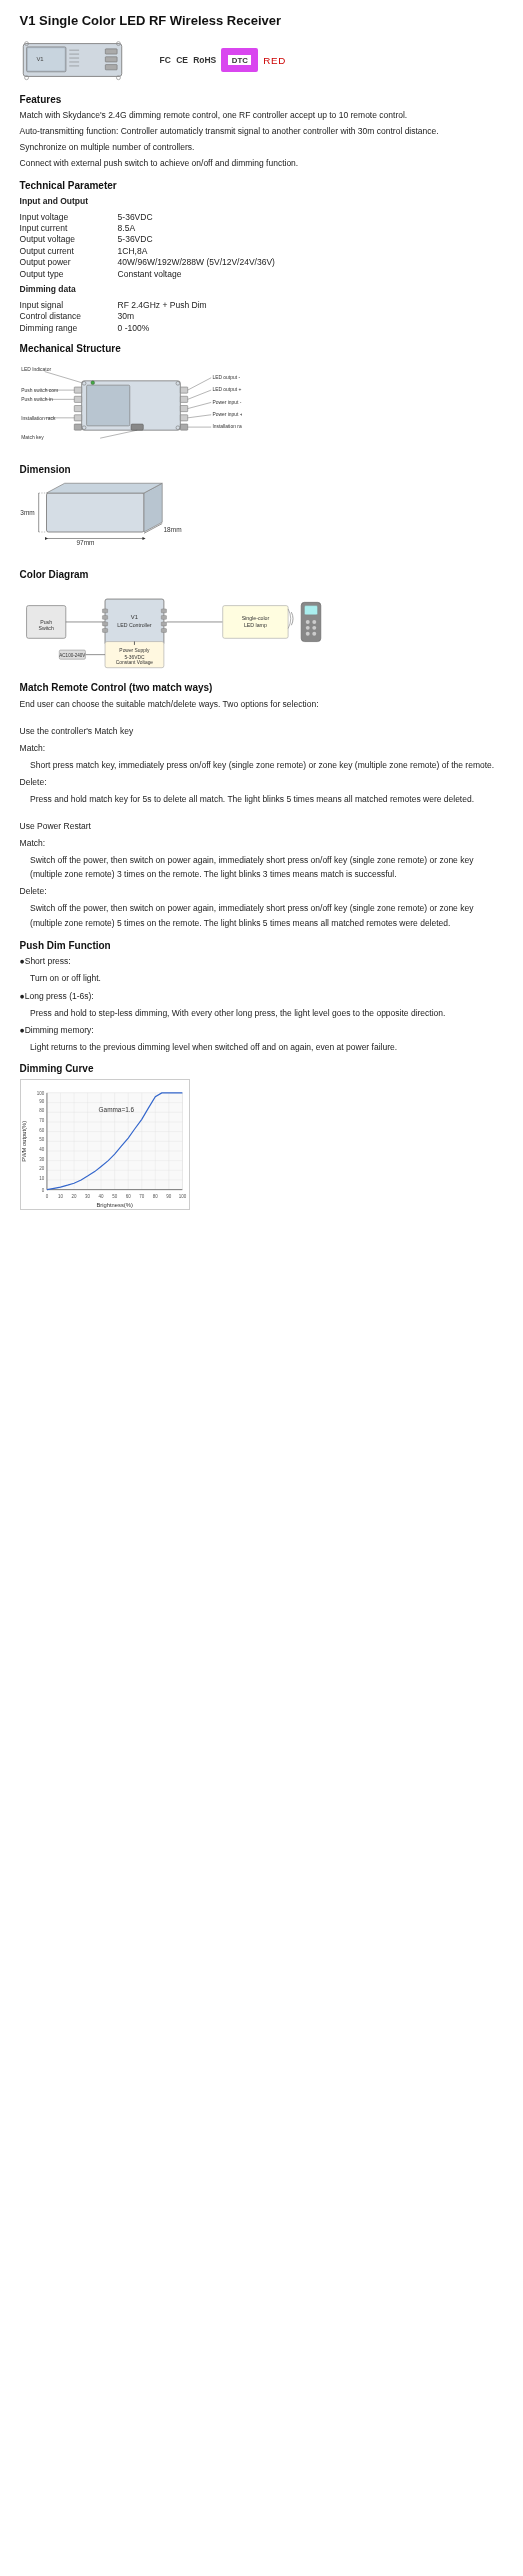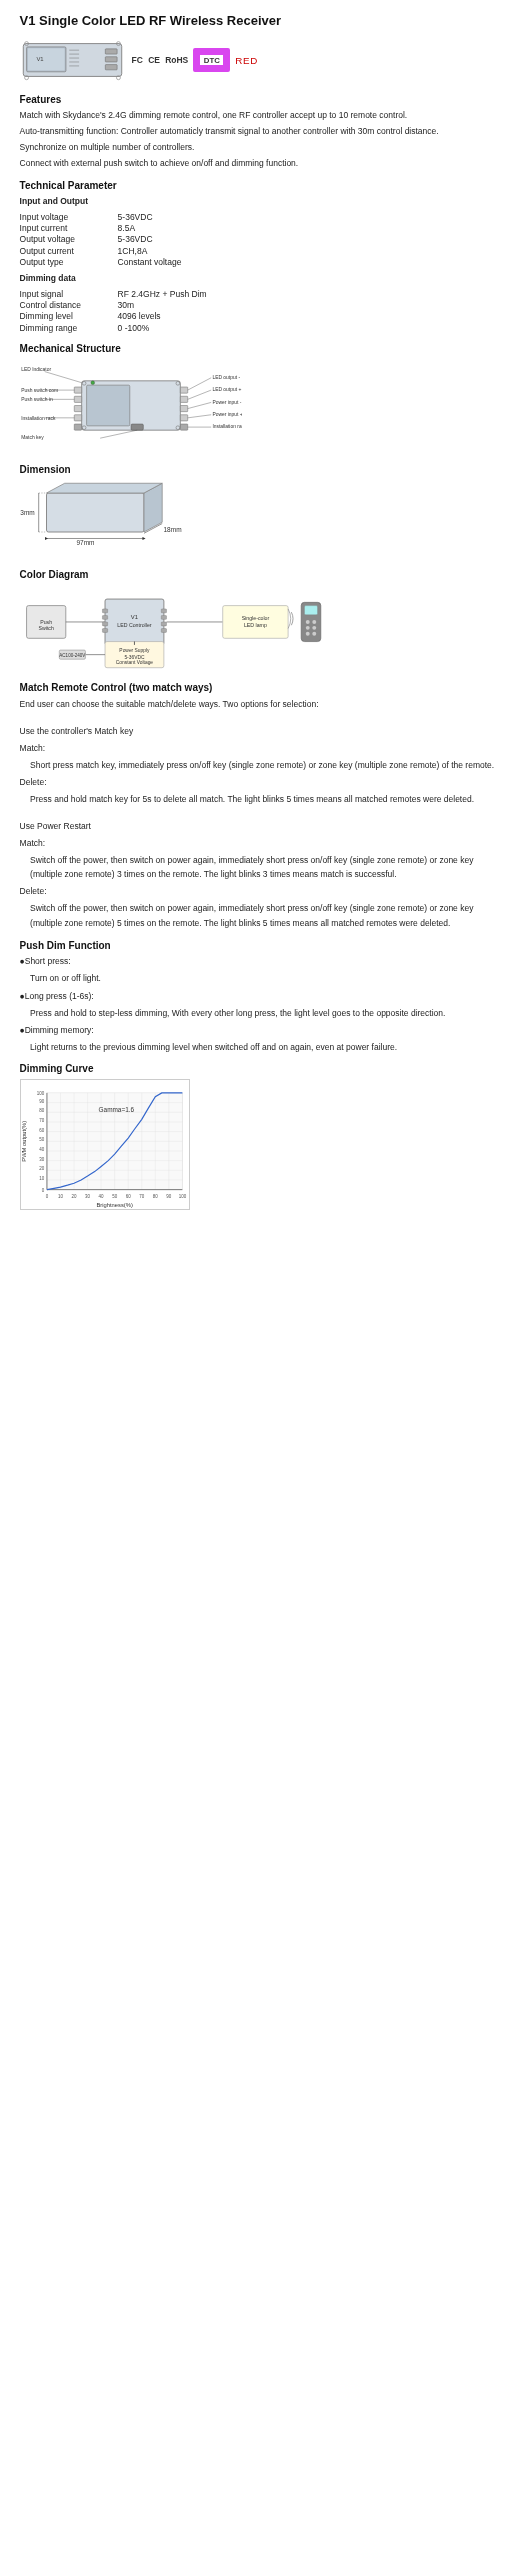--- a/index.html
+++ b/index.html
@@ -13,21 +13,21 @@
     }
     h1 {
       font-size: 13px;
       font-weight: bold;
       margin-bottom: 9.2px;
       color: #111;
     }
     .product-image-area {
       display: flex;
       align-items: center;
-      gap: 7px;
+      gap: 35px;
       margin-bottom: 10.5px;
     }
     .device-svg {
       width: 105px;
       height: 46px;
     }
     .cert-badges {
       display: flex;
       align-items: center;
       gap: 5.2px;
@@ -155,39 +155,39 @@
   </tr>
   <tr>
     <td>Output voltage</td>
     <td>5-36VDC</td>
   </tr>
   <tr>
     <td>Output current</td>
     <td>1CH,8A</td>
   </tr>
   <tr>
+    <td>Output power</td>
+    <td>40W/96W/192W/288W (5V/12V/24V/36V)</td>
+  </tr>
+  <tr>
     <td>Output type</td>
     <td>Constant voltage</td>
   </tr>
 </tbody>
   </table>
 <p style="font-weight:bold; margin: 3.9px 0 2.6px 0;">Dimming data</p>
 <table class="params">
   <tbody>
       <tr>
     <td>Input signal</td>
     <td>RF 2.4GHz + Push Dim</td>
   </tr>
   <tr>
     <td>Control distance</td>
     <td>30m</td>
-  </tr>
-  <tr>
-    <td>Dimming level</td>
-    <td>4096 levels</td>
   </tr>
   <tr>
     <td>Dimming range</td>
     <td>0 -100%</td>
   </tr>
 </tbody>
   </table>
 
 
 <h2>Mechanical Structure</h2>

